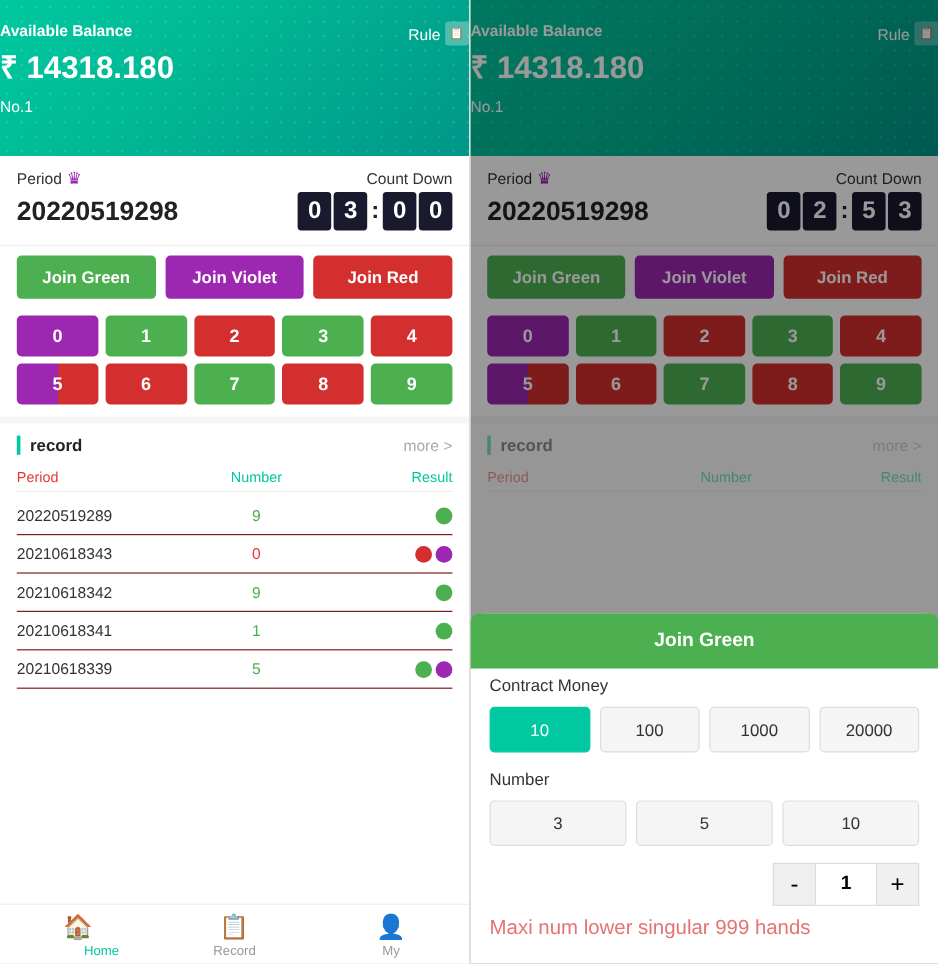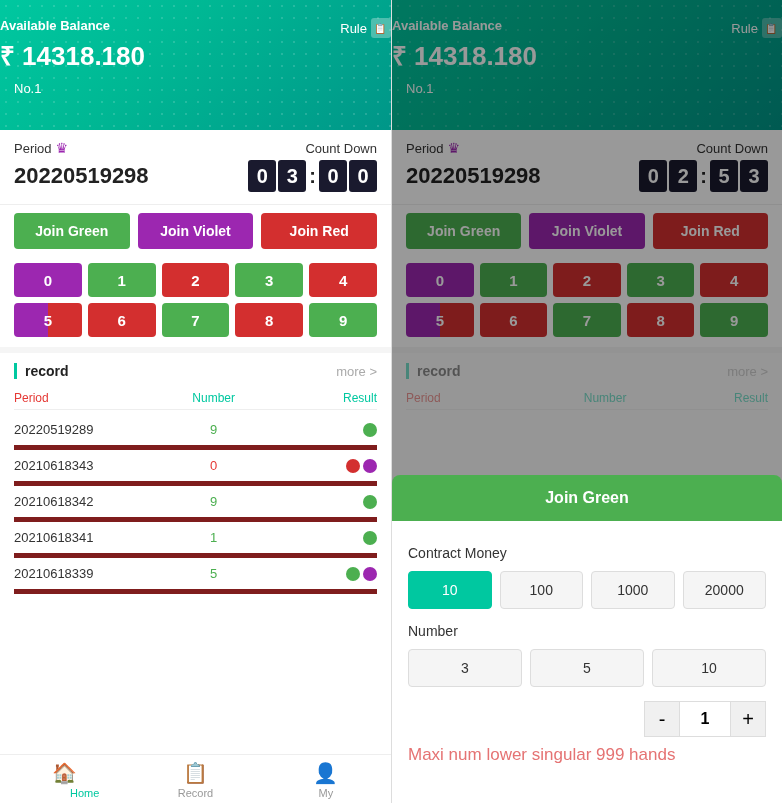--- a/index.html
+++ b/index.html
@@ -77,21 +77,20 @@
       justify-content: center;
       font-size: 10px;
     }
 
     .no-label {
       color: white;
       font-size: 13px;
       margin-top: 8px;
       position: relative;
       z-index: 1;
-      margin-left: 14px;
     }
 
     
     .period-section {
       background: white;
       padding: 10px 14px 8px;
       border-bottom: 1px solid #eee;
     }
 
     .period-row {
@@ -267,21 +266,21 @@
     }
 
     .th-period { flex: 2; font-size: 12px; color: #e53935; }
     .th-number { flex: 1.5; font-size: 12px; color: #00c8a0; text-align: center; }
     .th-result { flex: 1.5; font-size: 12px; color: #00c8a0; text-align: right; }
 
     .table-row-item {
       display: flex;
       align-items: center;
       padding: 8px 0;
-      border-bottom: 5px solid #7f1d1d;
+      border-bottom: 1px solid #7f1d1d;
     }
 
     .td-period { flex: 2; font-size: 13px; color: #333; }
     .td-number { flex: 1.5; font-size: 13px; text-align: center; }
     .td-result { flex: 1.5; display: flex; justify-content: flex-end; align-items: center; gap: 3px; }
 
     .dot { width: 14px; height: 14px; border-radius: 50%; display: inline-block; }
     .dot-green { background: #4caf50; }
     .dot-red { background: #d32f2f; }
     .dot-violet { background: #9c27b0; }
@@ -372,21 +371,21 @@
       font-size: 16px;
       font-weight: 700;
       padding: 14px;
       border: none;
       width: 100%;
       cursor: pointer;
       border-radius: 8px 8px 0 0;
     }
 
     .overlay-body {
-      padding: 24px 16px;
+      padding: 6px 16px;
     }
 
     .contract-money-label {
       font-size: 14px;
       color: #333;
       margin-bottom: 10px;
     }
 
     .money-options {
       display: flex;

